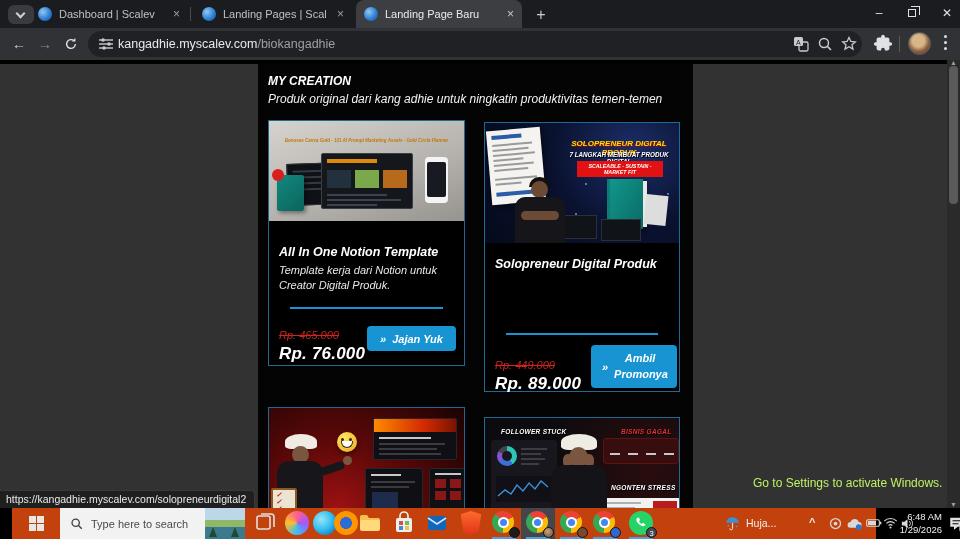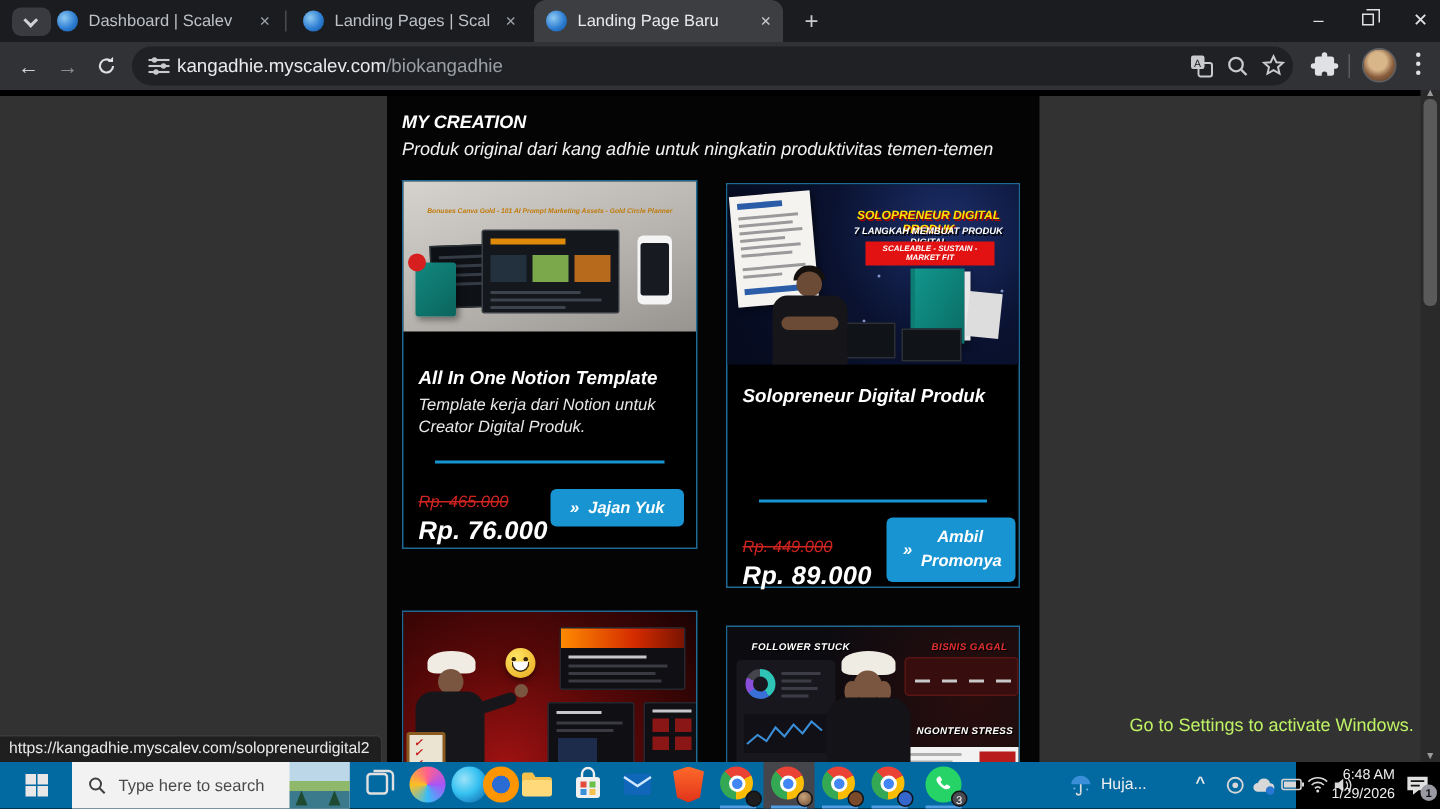--- a/index.html
+++ b/index.html
@@ -120,21 +120,21 @@
   .watermark-t { position:absolute; left:753px; top:395px; font-size:17.5px; color:#8d8d8d; }
   .watermark-s { position:absolute; left:753px; top:416px; font-size:12px; color:#bef264; }
 
   #scrollbar { position:absolute; left:947px; top:0; width:13px; height:448px; background:#2a2a2a; }
   #scrollbar .thumb { position:absolute; left:2px; top:6px; width:9px; height:138px; background:#5a5a5a; border-radius:4px; }
   #scrollbar .arr { position:absolute; left:0; width:13px; text-align:center; font-size:7px; color:#9a9a9a; }
 
   #statusbubble { position:absolute; left:0; bottom:0; height:18px; background:#1f1f1f; border:1px solid #3a3a3a; border-left:none; border-bottom:none; border-top-right-radius:4px; color:#eaeaea; font-size:10.5px; line-height:17px; padding:0 8px 0 6px; white-space:nowrap; }
 
   
-  #taskbar { position:absolute; left:0; top:508px; width:864px; height:31px; background:#0369a1; }
+  #taskbar { position:absolute; left:12px; top:508px; width:864px; height:31px; background:#c2410c; }
   .startbtn { position:absolute; left:0; top:0; width:48px; height:31px; }
   .winlogo { position:absolute; left:17px; top:8px; width:15px; height:15px; }
   .winlogo i { position:absolute; width:6.5px; height:6.5px; background:#e8e8e8; }
   #tbsearch { position:absolute; left:48px; top:0; width:185px; height:31px; background:#f2f2f2; display:flex; align-items:center; }
   #tbsearch .ph { font-size:11px; color:#4a4a4a; margin-left:8px; white-space:nowrap; }
   .scene { position:absolute; right:0; top:0; width:40px; height:31px; background:linear-gradient(180deg,#bcd8e8 0 40%,#8fb86a 40% 62%,#3a7a8c 62% 100%); }
   .scene i { position:absolute; bottom:2px; width:0; height:0; border-left:4px solid transparent; border-right:4px solid transparent; border-bottom:10px solid #1d4a30; }
   .slot { position:absolute; top:0; width:34px; height:31px; }
   .slot.activewin { background:#45454c; }
   .ind { position:absolute; left:5px; bottom:0; width:24px; height:2px; background:#4f9ee3; }

